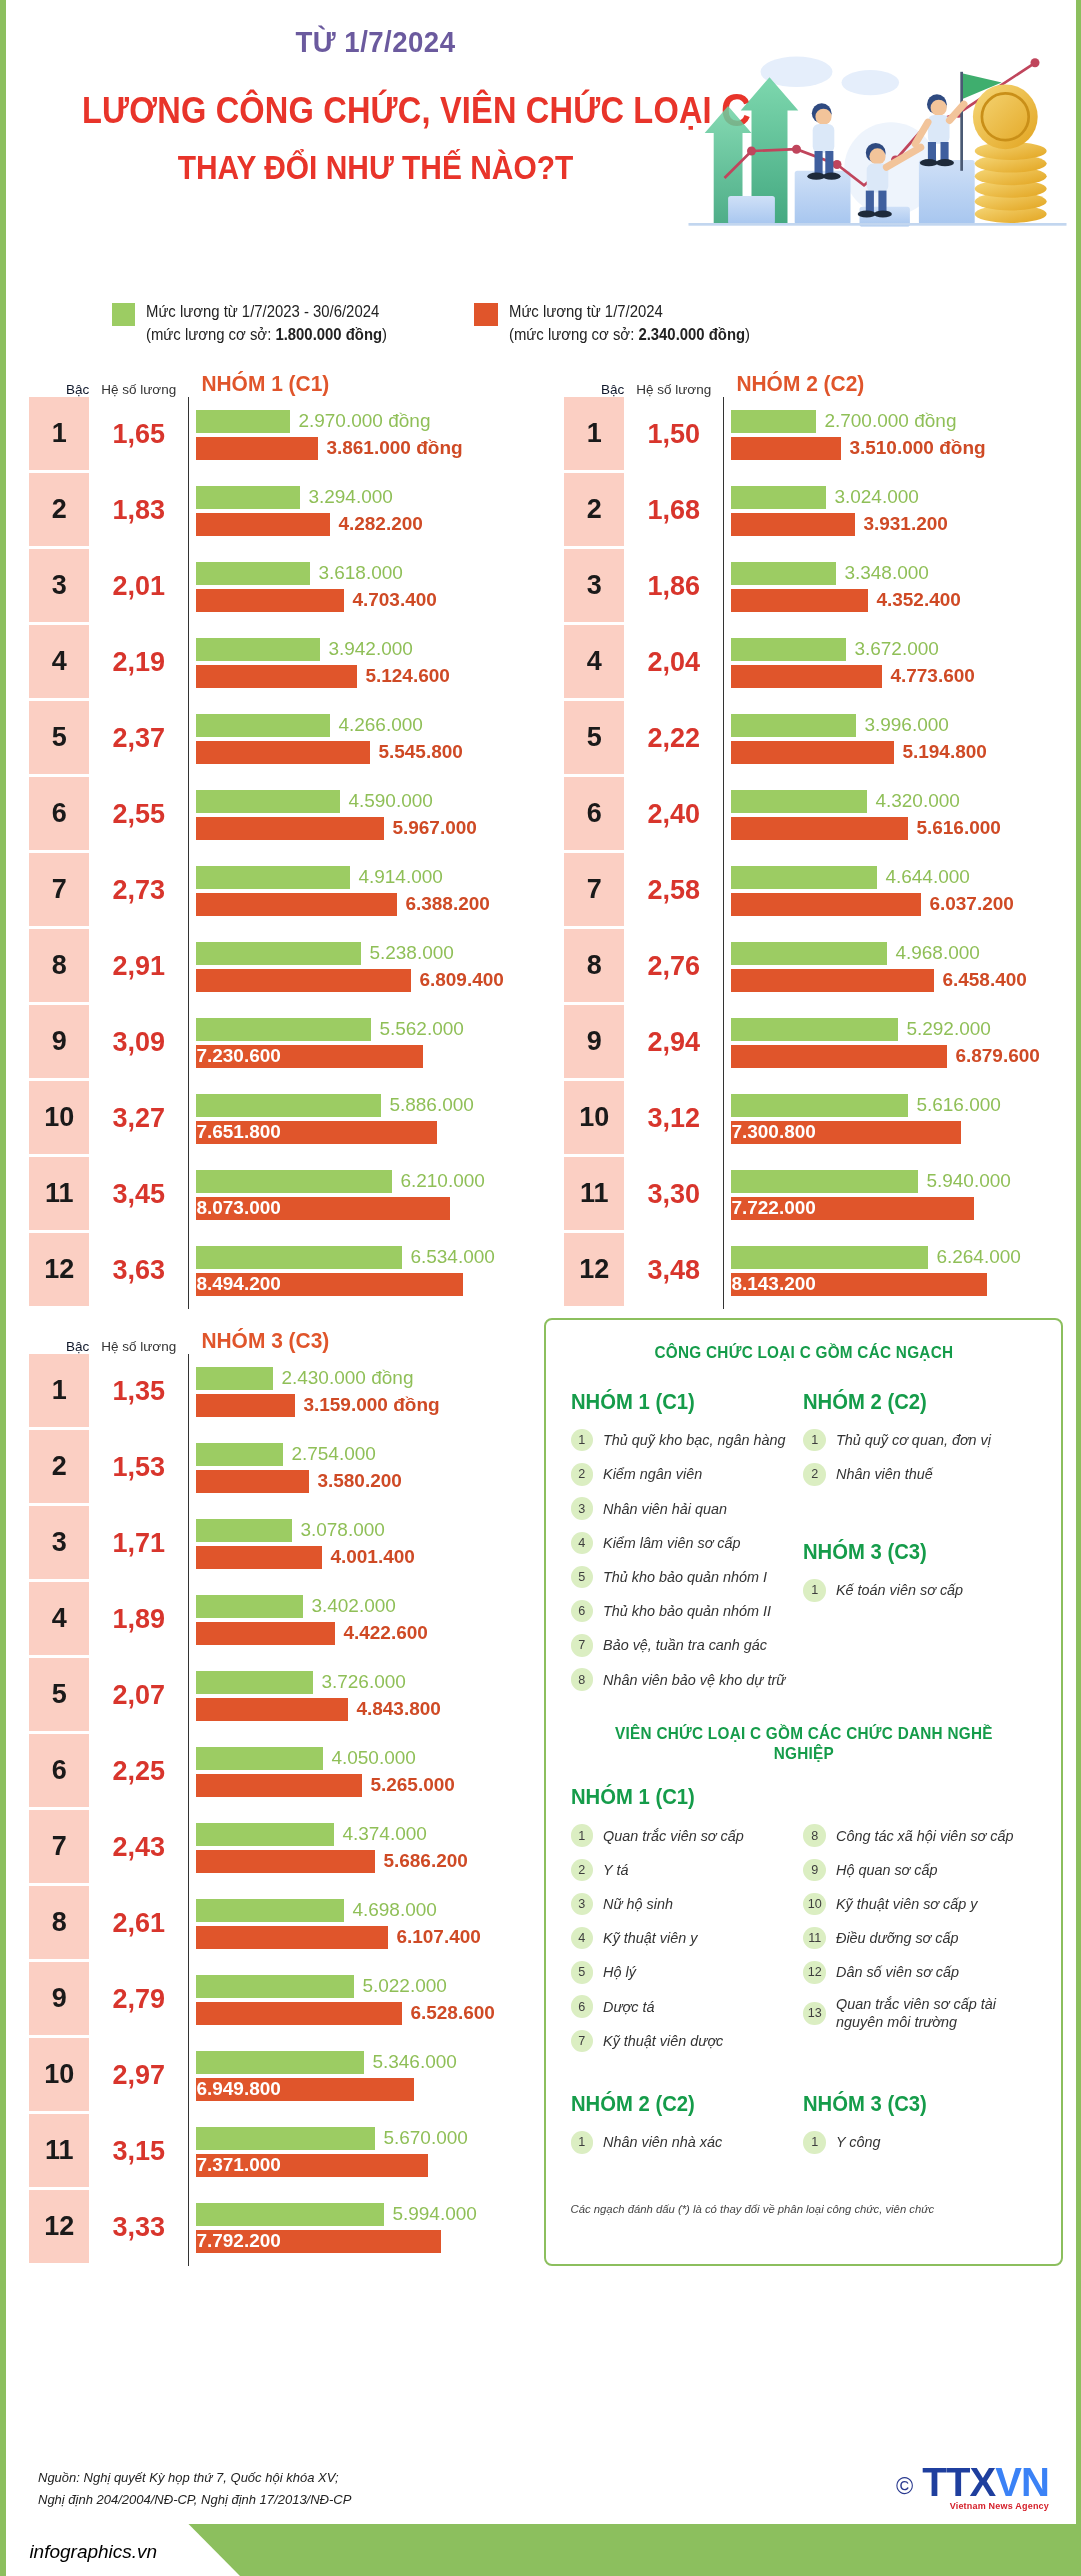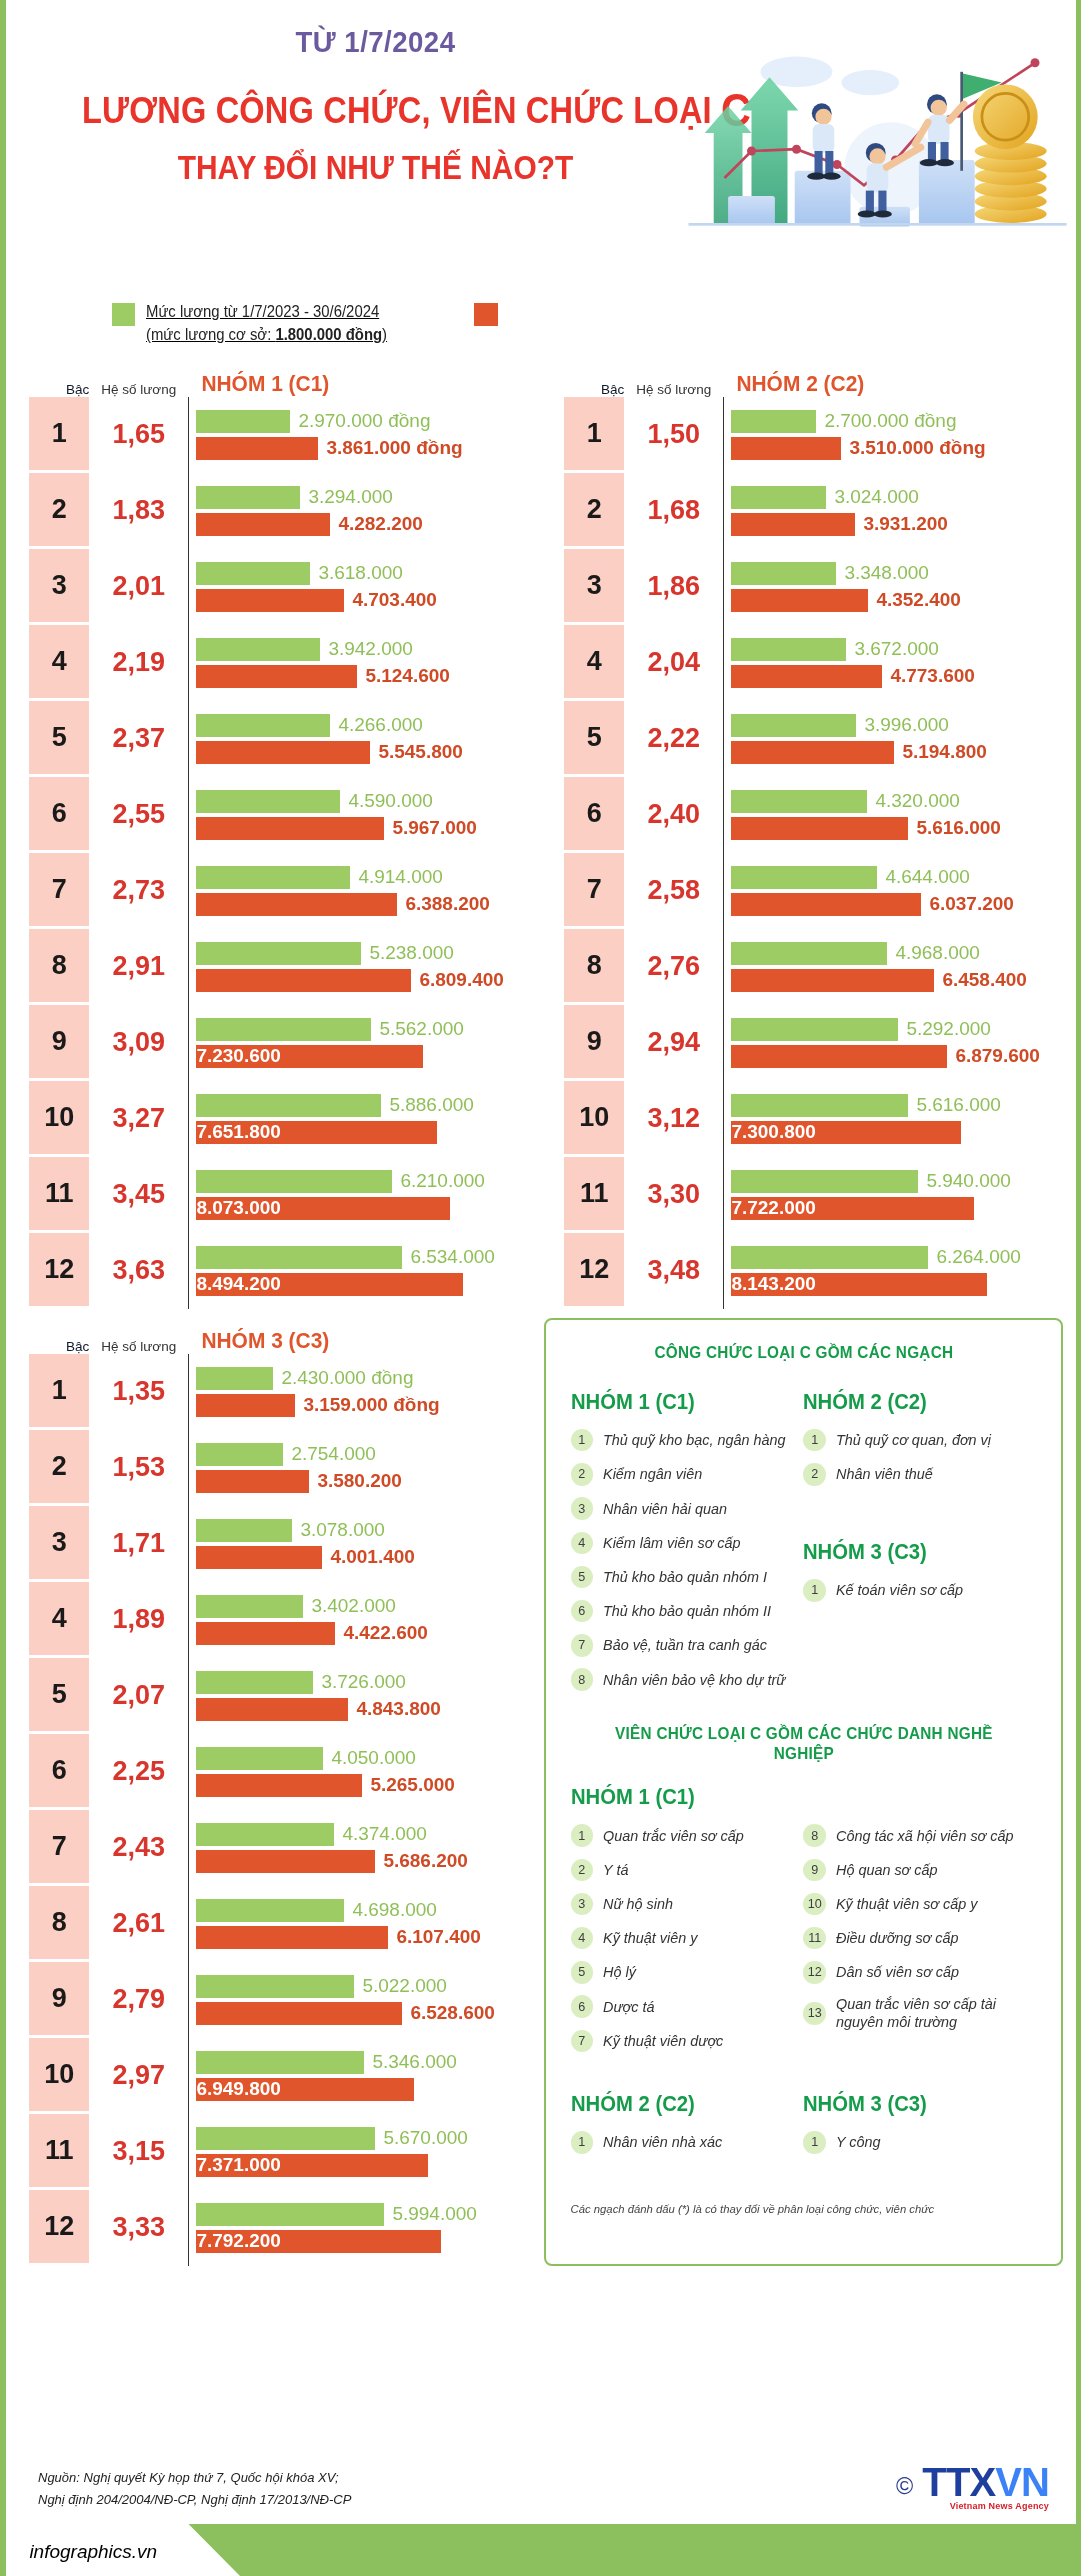--- a/index.html
+++ b/index.html
@@ -28,21 +28,21 @@
     letter-spacing: 0.2px; transform: scaleX(.88); white-space: nowrap;
   }
   .title1 .bigC { font-size: 47px; vertical-align: -2.7px; }
   .title2 {
     color: #e8342a; font-weight: bold; font-size: 34px; margin-top: 10.8px;
     transform: scaleX(.88); white-space: nowrap;
   }
   .hero { position: absolute; right: 9px; top: 16px; width: 379px; height: 261px; }
 
   
-  .legend { display: flex; gap: 69px; padding: 20px 0 14.4px 106px; text-decoration: underline; }
+  .legend { display: flex; gap: 69px; padding: 20px 0 14.4px 106px; }
   .legend-item { display: flex; gap: 10.8px; align-items: flex-start; }
   .swatch { width: 23.4px; height: 23.4px; flex: none; margin-top: 2.7px; }
   .sw-green { background: #9ccc63; }
   .sw-red { background: #e0552b; }
   .legend-l1 { font-size: 16px; color: #222; line-height: 1.45; white-space: nowrap; transform: scaleX(.93); transform-origin: left; }
   .legend-l2 { font-size: 16px; color: #222; line-height: 1.45; white-space: nowrap; transform: scaleX(.93); transform-origin: left; }
   .legend-l2 b { font-weight: bold; }
 
   
   .charts-top { display: flex; }
@@ -219,20 +219,24 @@
   <div class="legend">
     <div class="legend-item">
       <div class="swatch sw-green"></div>
       <div>
         <div class="legend-l1">Mức lương từ 1/7/2023 - 30/6/2024</div>
         <div class="legend-l2"><span>(mức lương cơ sở: </span><b>1.800.000 đồng</b><span>)</span></div>
       </div>
     </div>
     <div class="legend-item">
       <div class="swatch sw-red"></div>
+      <div>
+        <div class="legend-l1">Mức lương từ 1/7/2024</div>
+        <div class="legend-l2"><span>(mức lương cơ sở: </span><b>2.340.000 đồng</b><span>)</span></div>
+      </div>
     </div>
   </div>
 
   <div class="charts-top">
     <div class="chart-block">
       <div class="chart-head">
         <div class="h-bac">Bậc</div>
         <div class="h-heso">Hệ số lương</div>
         <div class="h-group">NHÓM 1 (C1)</div>
       </div>

